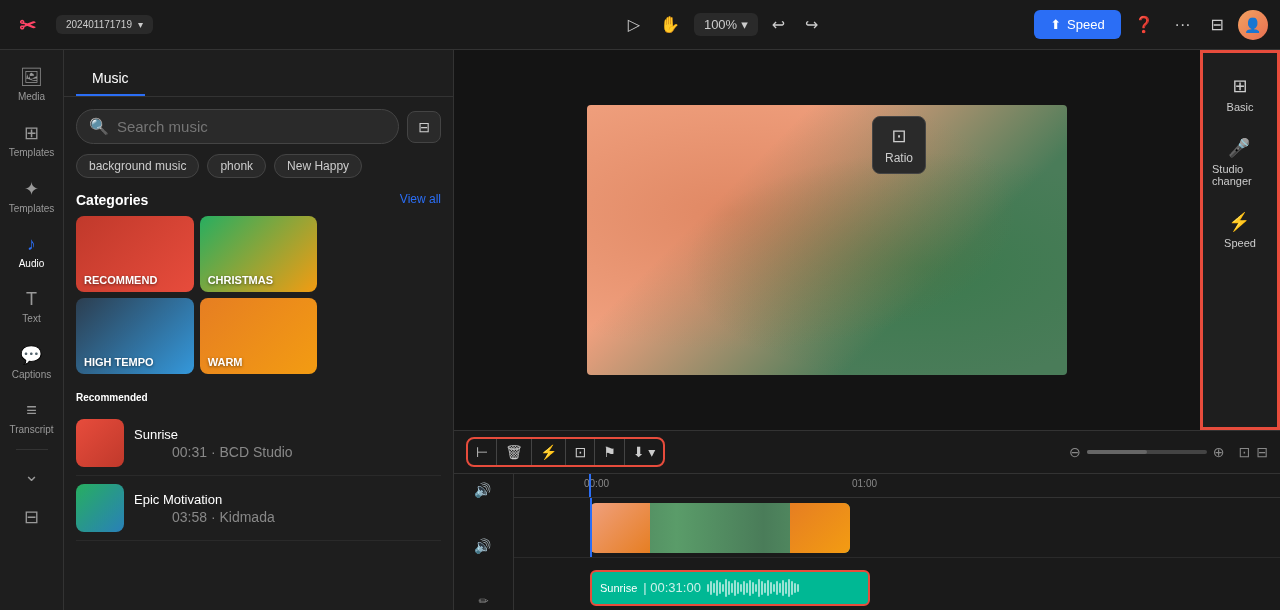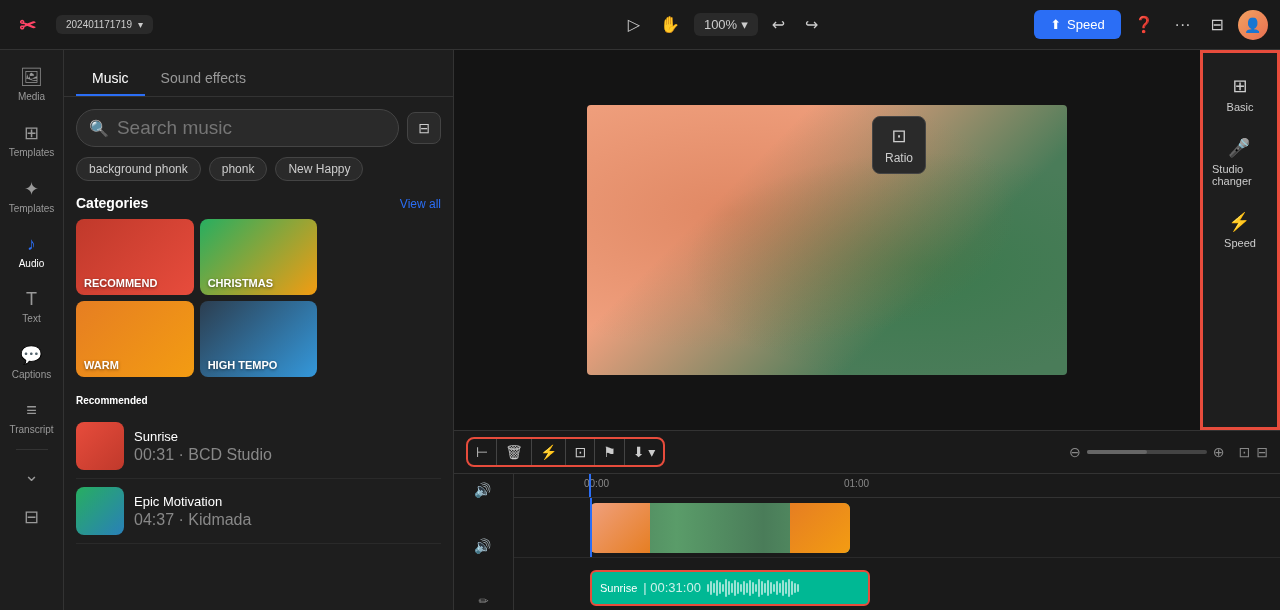--- a/index.html
+++ b/index.html
@@ -189,21 +189,21 @@
       border-radius: 20px;
       display: flex;
       align-items: center;
       gap: 8px;
       padding: 7px 12px;
     }
     .search-box input {
       background: none;
       border: none;
       color: #ccc;
-      font-size: 19px;
+      font-size: 15px;
       outline: none;
       flex: 1;
     }
     .filter-btn {
       background: #2a2a2a;
       border: 1px solid #444;
       border-radius: 8px;
       color: #ccc;
       padding: 7px 10px;
       cursor: pointer;
@@ -221,21 +221,21 @@
       border-radius: 16px;
       padding: 4px 12px;
       font-size: 12px;
       color: #ccc;
       cursor: pointer;
       white-space: nowrap;
     }
     .section-header {
       display: flex;
       justify-content: space-between;
-      align-items: flex-end;
+      align-items: flex-start;
       padding: 14px 12px 8px;
     }
     .section-title { font-size: 14px; font-weight: 600; color: #fff; }
     .view-all { font-size: 12px; color: #2b6ef5; cursor: pointer; }
     .categories-grid {
       display: grid;
       grid-template-columns: repeat(3, 1fr);
       gap: 6px;
       padding: 0 12px;
     }
@@ -276,21 +276,21 @@
       width: 48px;
       height: 48px;
       border-radius: 8px;
       flex-shrink: 0;
       overflow: hidden;
     }
     .rec-thumb-sunrise { background: linear-gradient(135deg, #e74c3c, #c0392b); }
     .rec-thumb-epic { background: linear-gradient(135deg, #27ae60, #2980b9); }
     .rec-info { flex: 1; }
     .rec-name { font-size: 13px; font-weight: 500; color: #fff; }
-    .rec-meta { font-size: 16px; color: #888; margin-top: 2px; }
+    .rec-meta { font-size: 14px; color: #888; margin-top: 2px; margin-left: 38px; }
 
     
     .preview-area {
       flex: 1;
       display: flex;
       flex-direction: column;
       background: #141414;
       overflow: hidden;
     }
     .ratio-btn {
@@ -600,68 +600,67 @@
       <span class="nav-icon">⌄</span>
     </div>
     <div class="nav-item">
       <span class="nav-icon">⊟</span>
     </div>
   </div>
 
   <div class="music-panel">
     <div class="music-tabs">
       <div class="music-tab active">Music</div>
-      <div class="music-tab">Sound effects</div>
     </div>
     <div class="search-row">
       <div class="search-box">
         <span>🔍</span>
         <input type="text" placeholder="Search music" style="">
       </div>
       <button class="filter-btn">⊟</button>
     </div>
     <div class="tags-row">
-      <div class="tag">background phonk</div>
+      <div class="tag">background music</div>
       <div class="tag">phonk</div>
       <div class="tag">New Happy</div>
     </div>
     <div class="section-header">
       <span class="section-title">Categories</span>
       <span class="view-all">View all</span>
     </div>
     <div class="categories-grid">
       <div class="category-card category-bg-recommend">
         <span class="category-label">RECOMMEND</span>
       </div>
       <div class="category-card category-bg-christmas">
         <span class="category-label">CHRISTMAS</span>
       </div>
     </div>
     <div class="categories-grid categories-row2">
+      <div class="category-card category-bg-high">
+        <span class="category-label">HIGH TEMPO</span>
+      </div>
       <div class="category-card category-bg-warm">
         <span class="category-label">WARM</span>
-      </div>
-      <div class="category-card category-bg-high">
-        <span class="category-label">HIGH TEMPO</span>
       </div>
     </div>
     <div class="recommended-section">
       <div class="rec-title">Recommended</div>
       <div class="rec-item">
         <div class="rec-thumb rec-thumb-sunrise"></div>
         <div class="rec-info">
           <div class="rec-name">Sunrise</div>
           <div class="rec-meta">00:31 · BCD Studio</div>
         </div>
       </div>
       <div class="rec-item">
         <div class="rec-thumb rec-thumb-epic"></div>
         <div class="rec-info">
           <div class="rec-name">Epic Motivation</div>
-          <div class="rec-meta">04:37 · Kidmada</div>
+          <div class="rec-meta">03:58 · Kidmada</div>
         </div>
       </div>
     </div>
   </div>
 
   <div class="preview-area">
 
     <div style="position:relative; flex:1; display:flex; overflow:hidden;">
       <div class="video-canvas">
         <div class="video-preview">
@@ -717,21 +716,21 @@
       <div class="timeline-content">
         <div class="timeline-left">
           <span class="vol-icon">🔊</span>
           <span class="vol-icon">🔊</span>
           <span class="vol-icon" style="font-size:12px;">✏</span>
         </div>
         <div class="timeline-tracks">
 
           <div class="time-ruler">
             <span class="time-label" style="left:70px;">00:00</span>
-            <span class="time-label" style="left:330px;">01:00</span>
+            <span class="time-label" style="left:338px;">01:00</span>
             <div class="time-marker"></div>
           </div>
 
           <div class="track-row">
             <div class="playhead-line"></div>
             <div class="video-track">
               <div class="video-track-thumb"></div>
               <div style="flex:1;background:linear-gradient(90deg,#5a9c69,#4a7c59,#5a9c69);"></div>
               <div class="video-track-thumb2"></div>
             </div>

